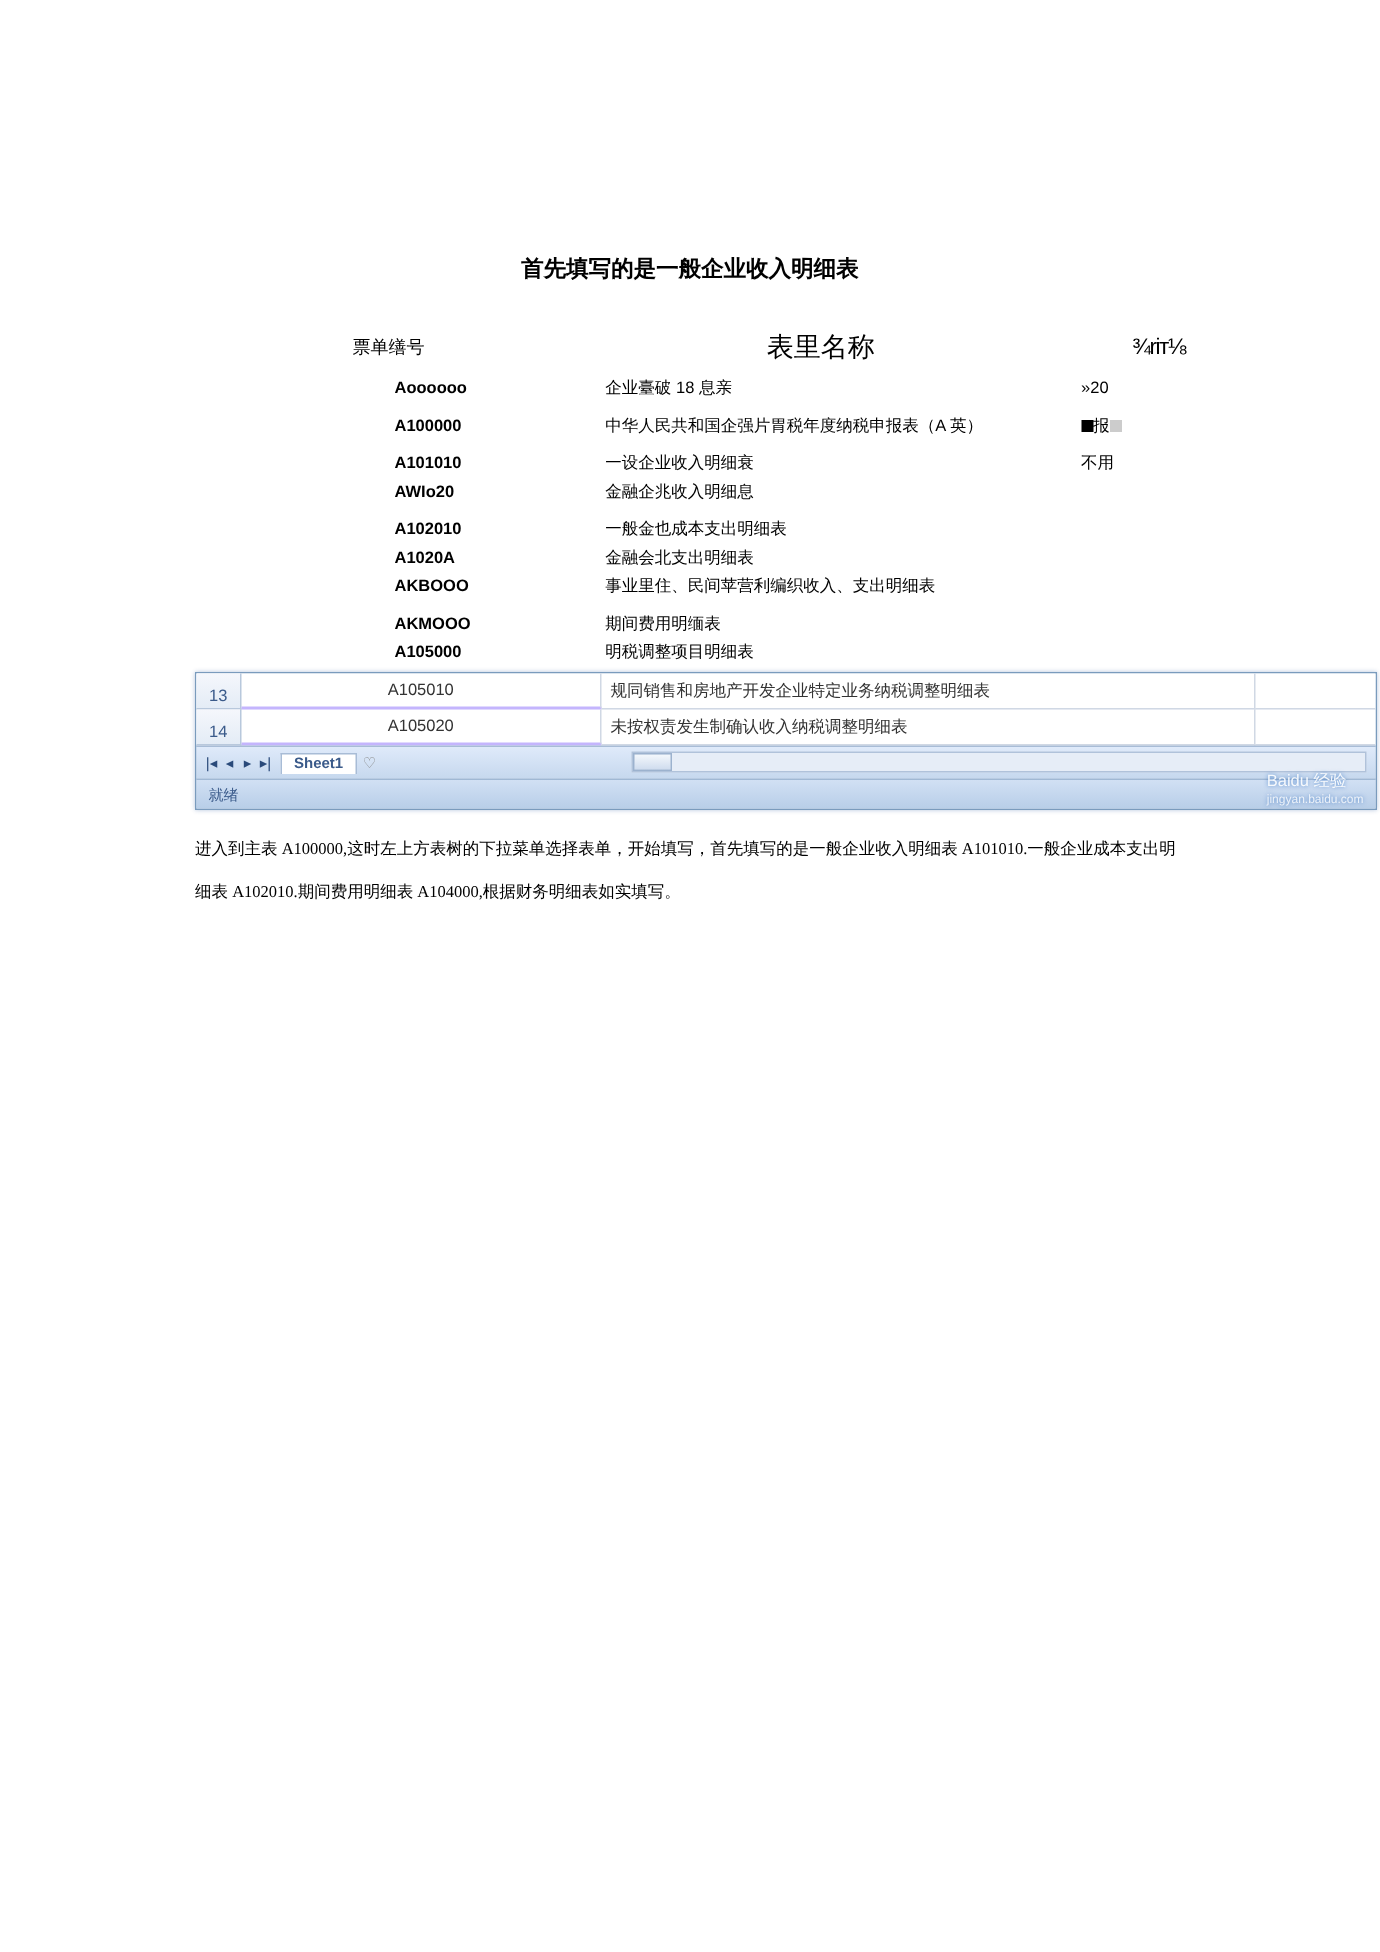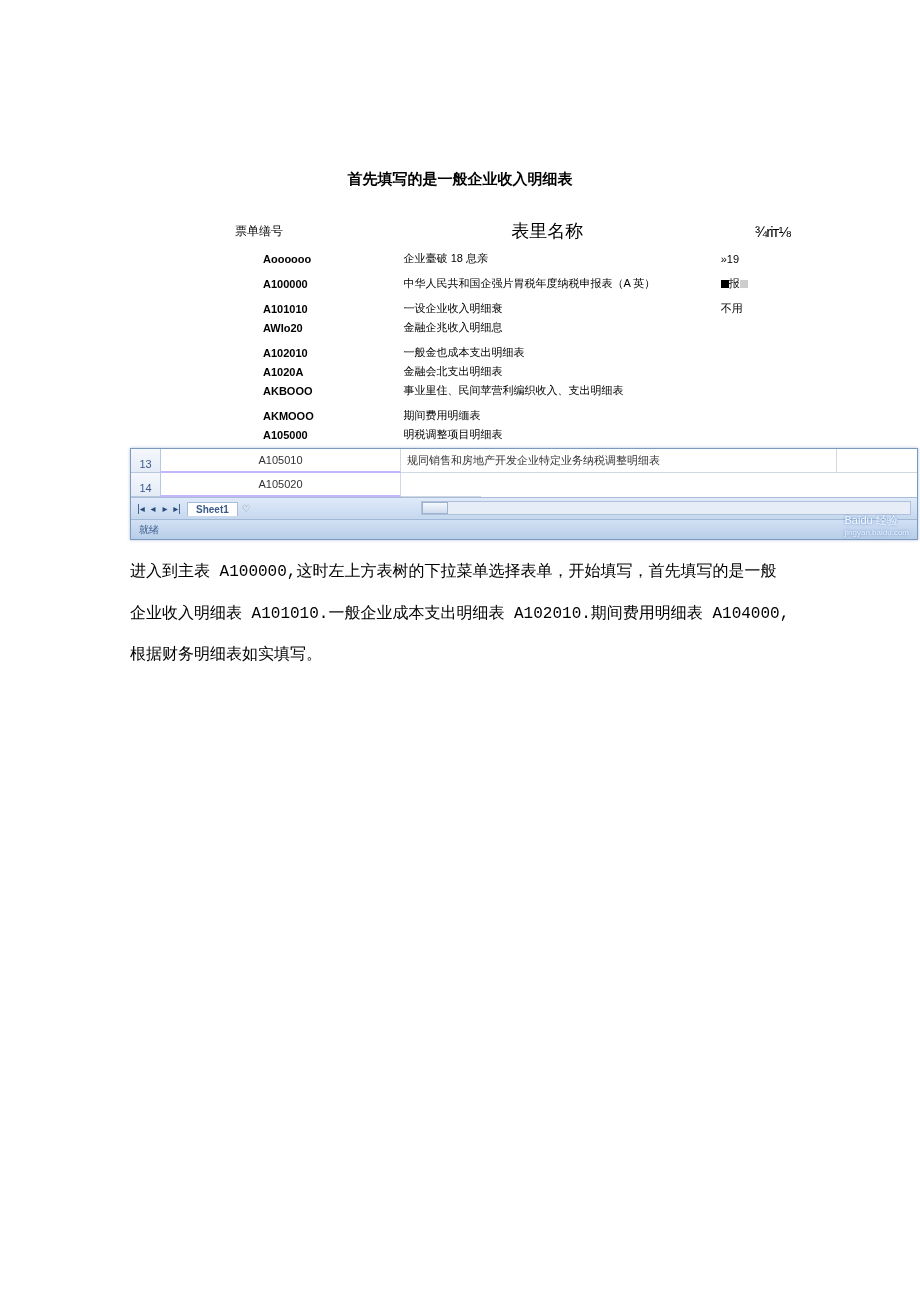--- a/index.html
+++ b/index.html
@@ -167,42 +167,42 @@
     font-size: 10px;
     color: #3a5a8a;
     padding-left: 8px;
     display: flex;
     align-items: center;
     position: relative;
   }
 
   .body-text {
     margin-top: 12px;
-    font-size: 16px;
+    font-size: 11px;
     line-height: 2.6;
-    font-family: Liberation Mono, monospace;
+    font-family: Liberation Serif, serif;
   }
 </style>
 </head>
 <body>
 
 <div class="page">
   <div class="title">首先填写的是一般企业收入明细表</div>
 
   <div class="table-text">
     <div class="header-row">
       <div class="col-code-h">票单缮号</div>
       <div class="col-name-h">表里名称</div>
       <div class="col-stat-h">¾riт⅛</div>
     </div>
 
     <div class="row">
       <div class="code">Aoooooo</div>
       <div class="name">企业臺破 18 息亲</div>
-      <div class="stat">»19</div>
+      <div class="stat">»20</div>
     </div>
     <div class="gap"></div>
     <div class="row">
       <div class="code">A100000</div>
       <div class="name">中华人民共和国企强片胃税年度纳税申报表（A 英）</div>
       <div class="stat">
         <span class="stat-box"></span><span>报</span><span class="stat-box gray"></span>
       </div>
     </div>
     <div class="gap"></div>
@@ -248,20 +248,21 @@
   <div class="screenshot-strip">
     <div class="grid-row">
       <div class="grid-rownum">13</div>
       <div class="grid-cell-a">A105010</div>
       <div class="grid-cell-b">规同销售和房地产开发企业特定业务纳税调整明细表</div>
       <div class="grid-cell-c"></div>
     </div>
     <div class="grid-row">
       <div class="grid-rownum">14</div>
       <div class="grid-cell-a">A105020</div>
+      <div class="grid-cell-b">未按权责发生制确认收入纳税调整明细表</div>
       <div class="grid-cell-c"></div>
     </div>
     <div class="sheet-bar">
       <span class="nav-arrows">
         <span>|◂</span><span>◂</span><span>▸</span><span>▸|</span>
       </span>
       <span class="sheet-tab">Sheet1</span>
       <span class="sheet-extra">♡</span>
       <div class="scroll-track">
         <div class="scroll-thumb"></div>

